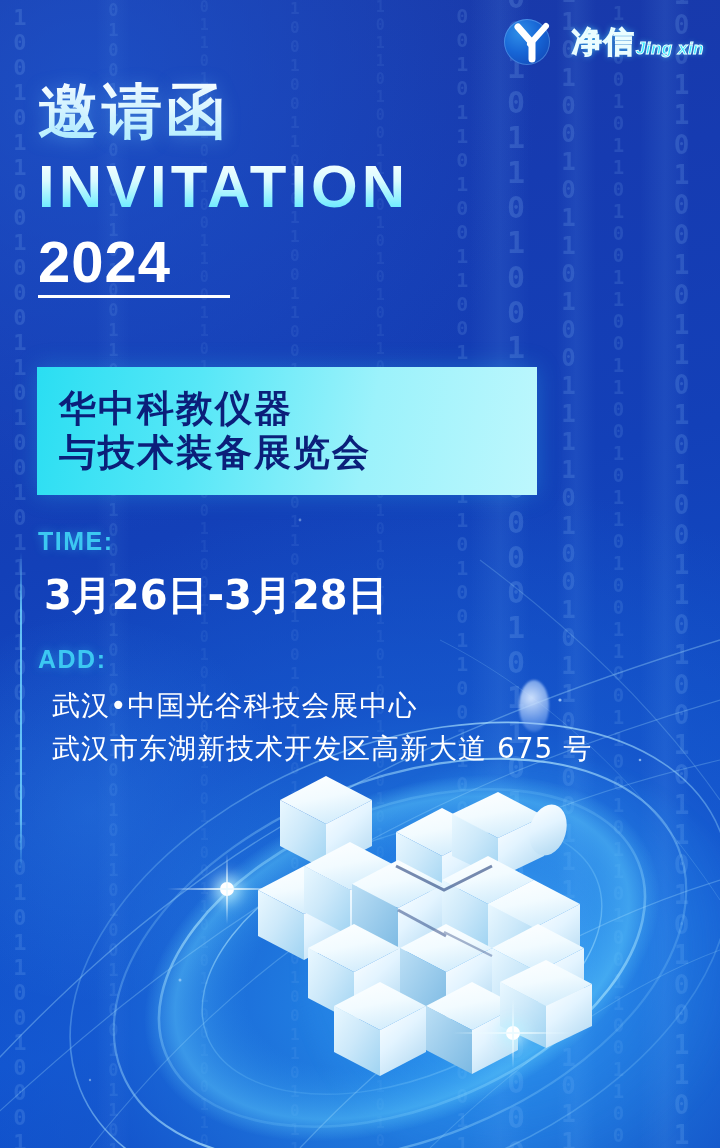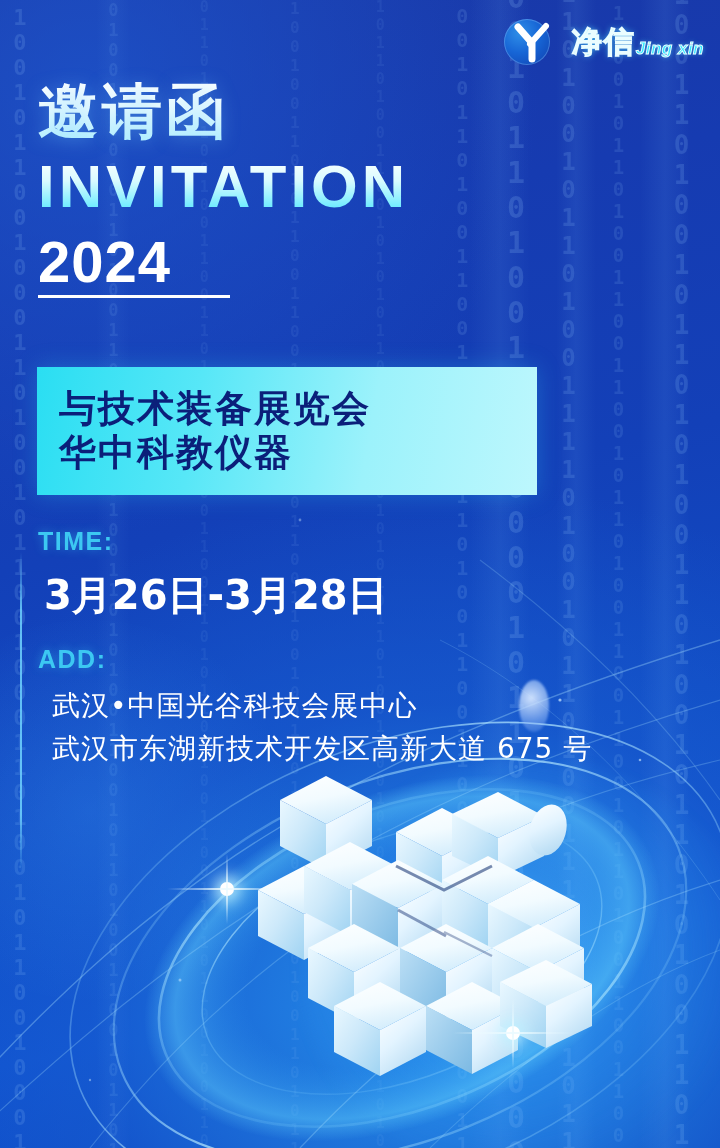--- a/index.html
+++ b/index.html
@@ -280,22 +280,22 @@
   <div class="head">
     <div class="title-cn">邀请函</div>
     <div class="title-en">INVITATION</div>
     <div class="year-wrap">
       <div class="year">2024</div>
       <div class="year-rule"></div>
     </div>
   </div>
 
   <div class="namebox">
+    <span>华中科教仪器</span>
     <span>与技术装备展览会</span>
-    <span>华中科教仪器</span>
   </div>
 
   <div class="info">
     <div class="lbl">TIME:</div>
     <div class="date">3月26日-3月28日</div>
     <div class="lbl add">ADD:</div>
     <div class="addr">武汉•中国光谷科技会展中心</div>
     <div class="addr" style="margin-top:0">武汉市东湖新技术开发区高新大道 675 号</div>
   </div>
 

